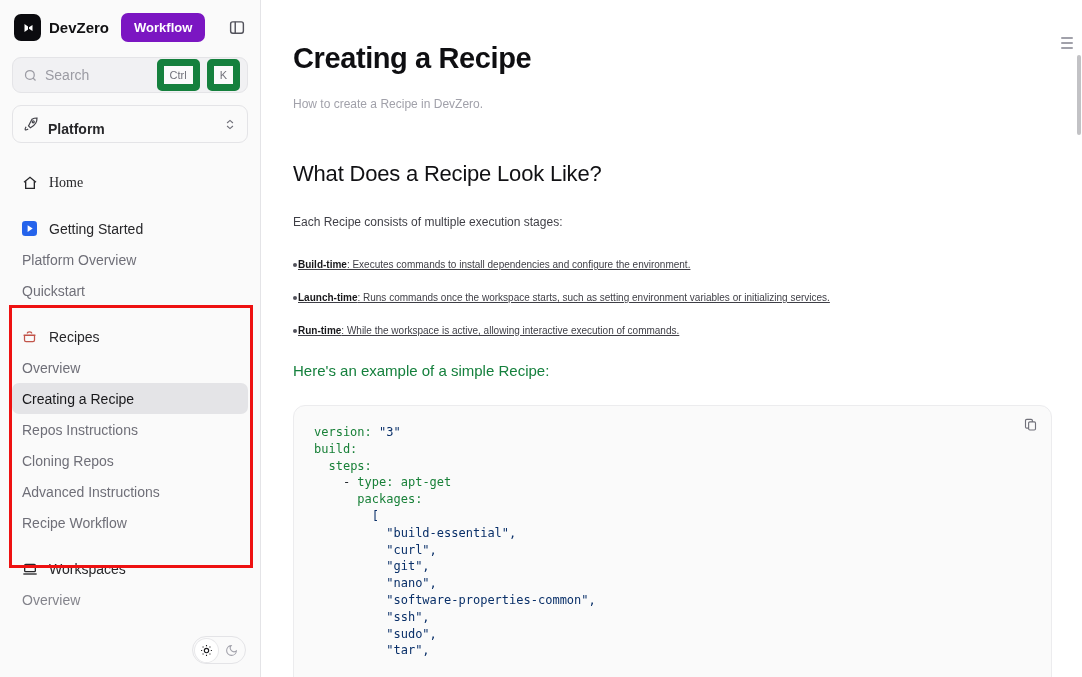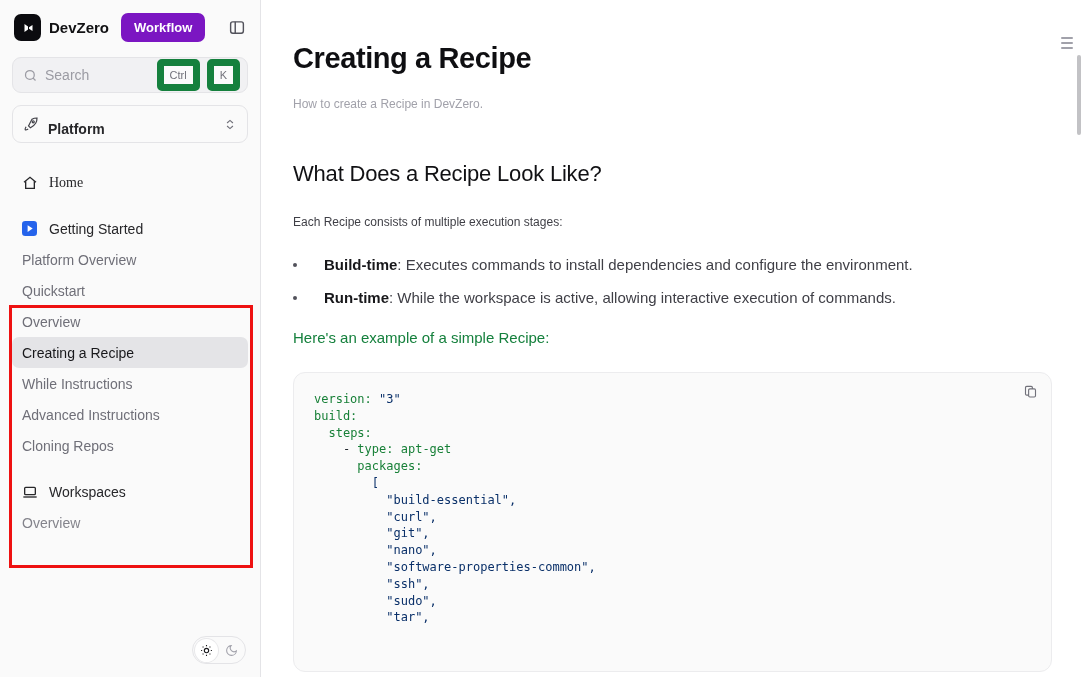--- a/index.html
+++ b/index.html
@@ -52,21 +52,21 @@
   .theme-btn.sun { background:#fff; box-shadow:0 0 0 1px #e8e8ea; }
 
   
   main { flex:1; position:relative; overflow:hidden; }
   .content { padding:42px 30px 0 32px; }
   h1 { font-size:29px; font-weight:600; color:#0f0f12; letter-spacing:-.4px; }
   .subtitle { margin-top:22px; font-size:12px; color:#a1a1aa; }
   h2 { margin-top:50px; font-size:22px; font-weight:400; color:#111114; letter-spacing:-.2px; }
   .intro { margin-top:28px; font-size:12px; color:#3f3f46; }
   ul.bullets { margin-top:26px; list-style:none; }
-  ul.bullets li { display:flex; gap:27px; margin-bottom:14px; font-size:15px; color:#3f3f46; line-height:19px; }
+  ul.bullets li { display:flex; gap:1px; margin-bottom:14px; font-size:10px; color:#3f3f46; line-height:19px;text-decoration:underline; }
   ul.bullets .dot { width:4px; height:4px; border-radius:50%; background:#52525b; margin-top:8px; flex-shrink:0; }
   ul.bullets b { color:#18181b; font-weight:700; }
   .lead { margin-top:22px; font-size:15px; color:#15803d; }
 
   .codeblock { margin-top:26px; background:#fafafa; border:1px solid #ececee; border-radius:12px;
                padding:18px 20px; position:relative; min-height:300px; }
   .copy-btn { position:absolute; top:11px; right:13px; color:#71717a; cursor:pointer; }
   pre.code { font-family:"DejaVu Sans Mono","Liberation Mono",monospace; font-size:12px; line-height:16.8px;
              color:#24292f; white-space:pre; }
   .tok-k { color:var(--code-key,#188038); }
@@ -148,34 +148,47 @@
             </svg>
           </span>
           <span>Getting Started</span>
         </div>
         <div class="nav-item child">
           <span>Platform Overview</span>
         </div>
         <div class="nav-item child">
           <span>Quickstart</span>
         </div>
+        <div class="nav-item top">
+          <span class="nav-icon">
+            <svg width="15" height="15" viewBox="0 0 24 24" fill="none" stroke="#c2544a" stroke-width="2">
+              <path d="M4 10h16v7.5a2.5 2.5 0 0 1-2.5 2.5h-11A2.5 2.5 0 0 1 4 17.5z"></path>
+              <path d="M2.5 10h19"></path>
+              <path d="M8.5 7c0-3 7-3 7 0"></path>
+            </svg>
+          </span>
+          <span>Recipes</span>
+        </div>
         <div class="nav-item child">
           <span>Overview</span>
         </div>
         <div class="nav-item child active">
           <span>Creating a Recipe</span>
         </div>
         <div class="nav-item child">
-          <span>While Instructions</span>
+          <span>Repos Instructions</span>
+        </div>
+        <div class="nav-item child">
+          <span>Cloning Repos</span>
         </div>
         <div class="nav-item child">
           <span>Advanced Instructions</span>
         </div>
         <div class="nav-item child">
-          <span>Cloning Repos</span>
+          <span>Recipe Workflow</span>
         </div>
         <div class="nav-item top">
           <span class="nav-icon">
             <svg width="16" height="16" viewBox="0 0 24 24" fill="none" stroke="#27272a" stroke-width="2">
               <rect x="4" y="5" width="16" height="11" rx="1.5"></rect>
               <path d="M2 19.5h20"></path>
             </svg>
           </span>
           <span>Workspaces</span>
         </div>
@@ -208,20 +221,24 @@
       <p class="subtitle">How to create a Recipe in DevZero.</p>
       <h2>What Does a Recipe Look Like?</h2>
       <p class="intro">Each Recipe consists of multiple execution stages:</p>
       <ul class="bullets" id="bullets">
           <li>
             <span class="dot"></span>
             <span><b>Build-time</b>: Executes commands to install dependencies and configure the environment.</span>
           </li>
           <li>
             <span class="dot"></span>
+            <span><b>Launch-time</b>: Runs commands once the workspace starts, such as setting environment variables or initializing services.</span>
+          </li>
+          <li>
+            <span class="dot"></span>
             <span><b>Run-time</b>: While the workspace is active, allowing interactive execution of commands.</span>
           </li>
         </ul>
       <p class="lead">Here's an example of a simple Recipe:</p>
 
       <div class="codeblock">
         <span class="copy-btn">
           <svg width="15" height="16" viewBox="0 0 24 24" fill="none" stroke="currentColor" stroke-width="1.8">
               <rect x="9" y="7" width="11" height="13" rx="2"></rect>
               <path d="M15 7V5a2 2 0 0 0-2-2H6a2 2 0 0 0-2 2v10a2 2 0 0 0 2 2h3"></path>

